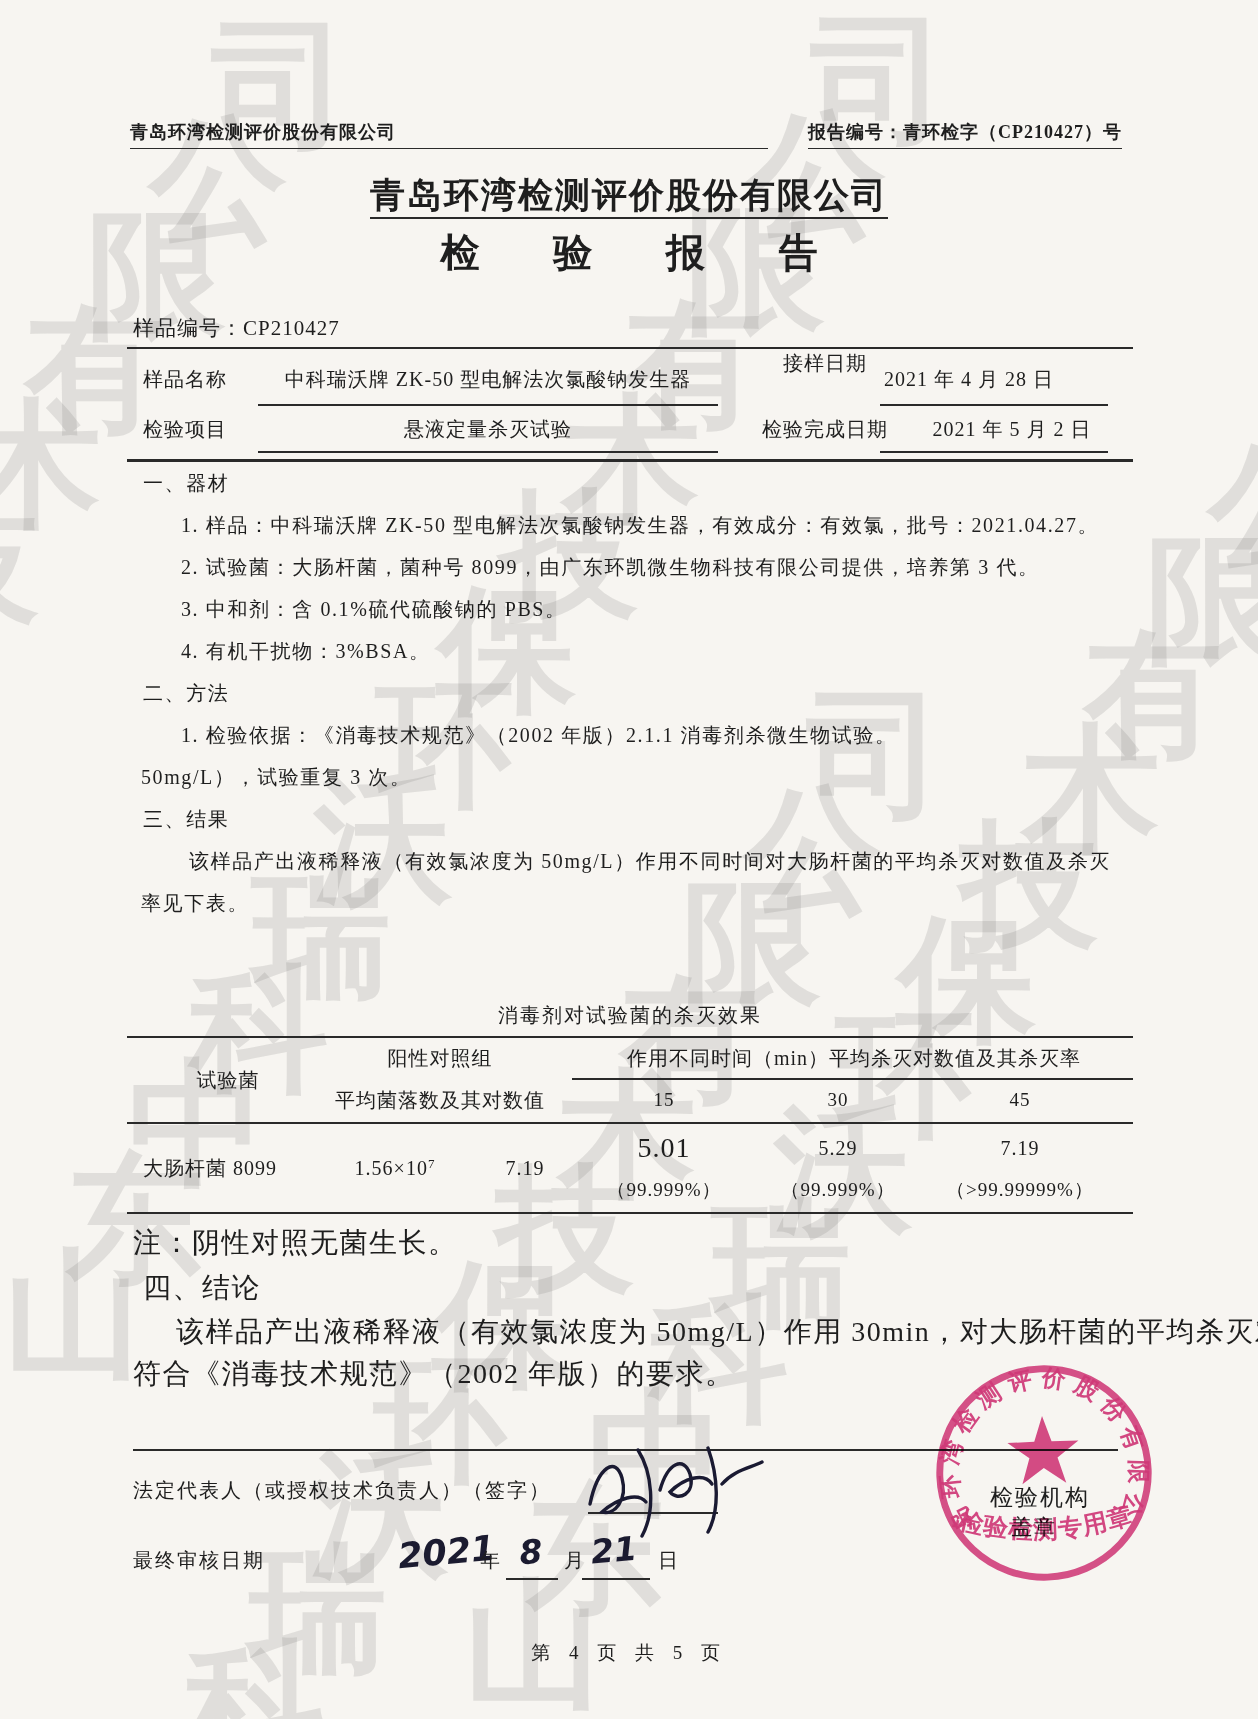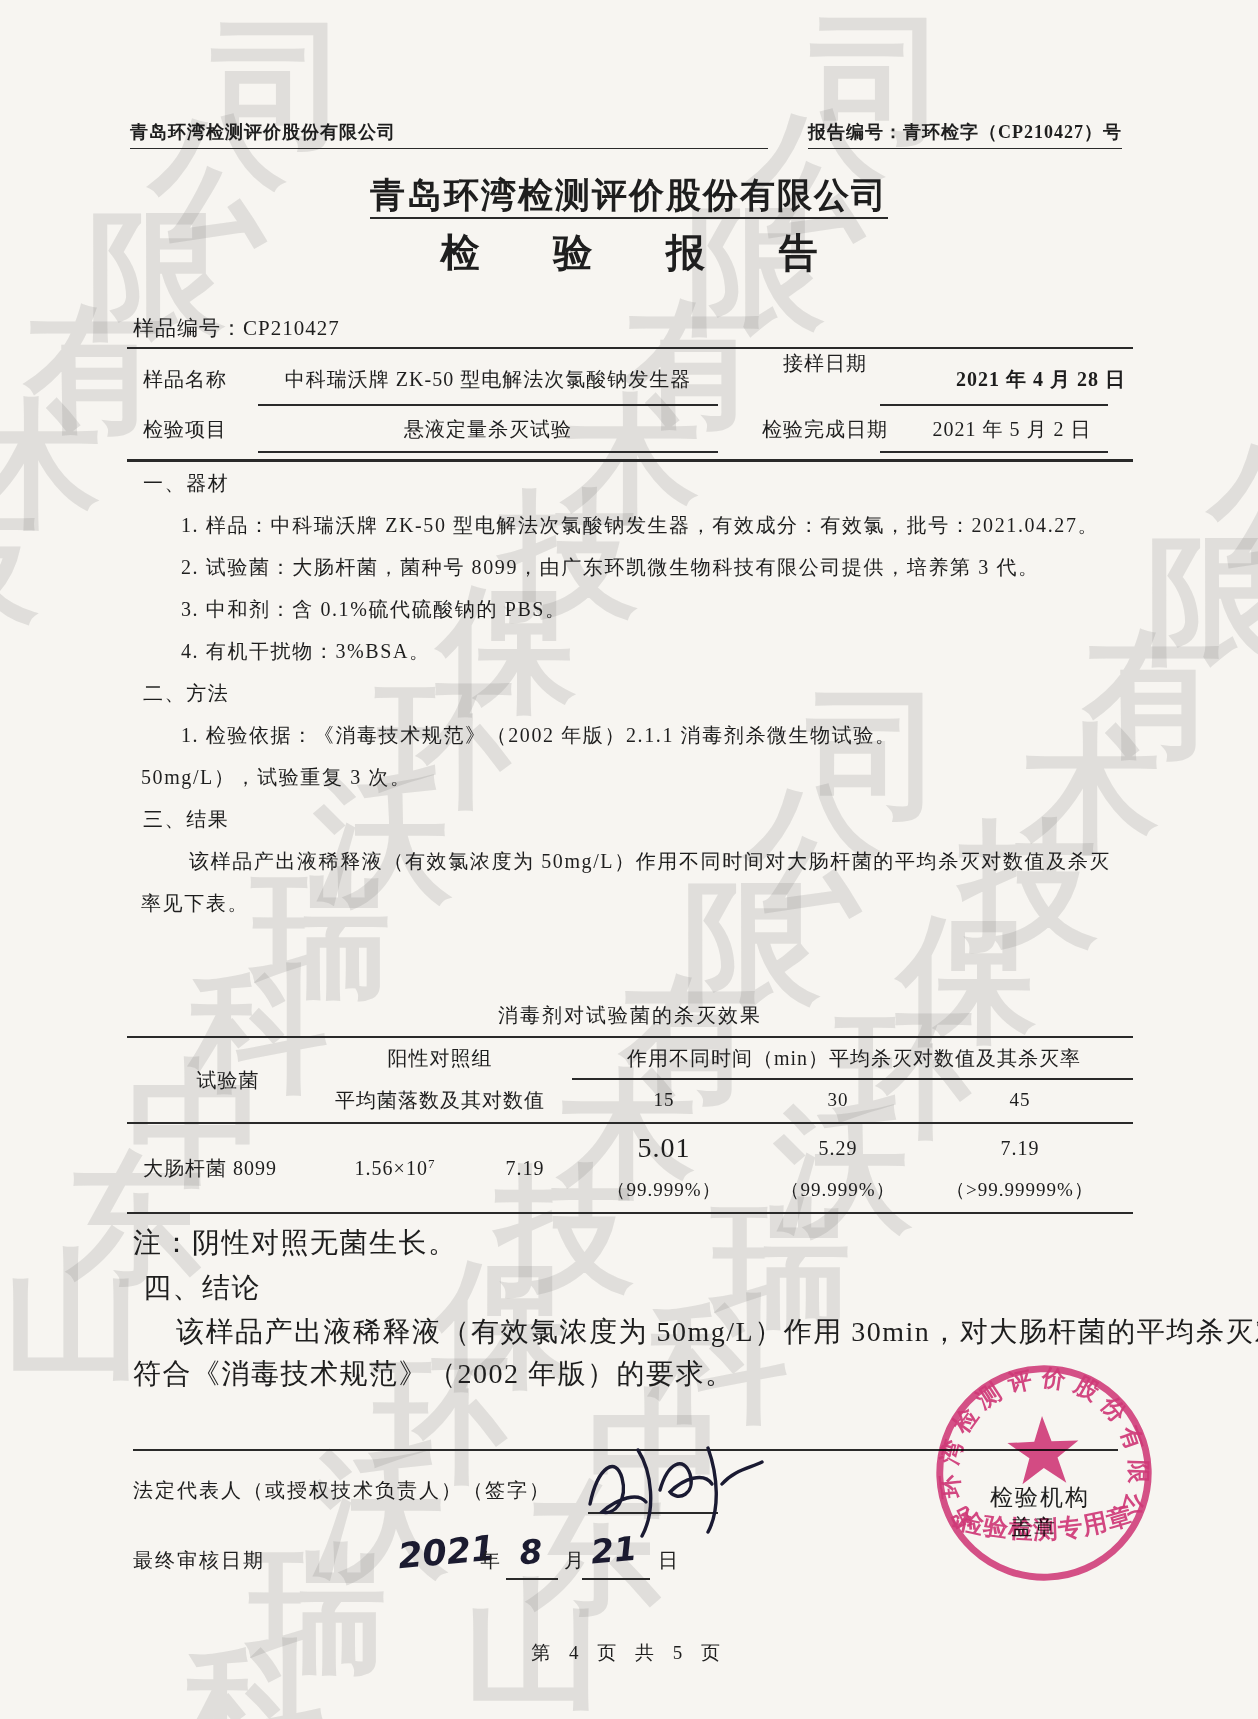--- a/index.html
+++ b/index.html
@@ -114,21 +114,21 @@
     <div class="abs tline" style="left:127px;top:347px;width:1006px;height:2px;"></div>
     <div class="abs tline" style="left:258px;top:404px;width:460px;height:1.5px;"></div>
     <div class="abs tline" style="left:880px;top:404px;width:228px;height:1.5px;"></div>
     <div class="abs tline" style="left:258px;top:451px;width:460px;height:1.5px;"></div>
     <div class="abs tline" style="left:880px;top:451px;width:228px;height:1.5px;"></div>
     <div class="abs tline" style="left:127px;top:459px;width:1006px;height:2.5px;"></div>
 
     <div class="abs cell cl" style="left:143px;top:379px;">样品名称</div>
     <div class="abs cell cc" style="left:488px;top:379px;">中科瑞沃牌 ZK-50 型电解法次氯酸钠发生器</div>
     <div class="abs cell cl" style="left:783px;top:363px;">接样日期</div>
-    <div class="abs cell cc" style="left:1041px;top:379px;font-weight:bold;">2021 年 4 月 28 日</div>
+    <div class="abs cell cc" style="left:969px;top:379px;">2021 年 4 月 28 日</div>
 
     <div class="abs cell cl" style="left:143px;top:429px;">检验项目</div>
     <div class="abs cell cc" style="left:488px;top:429px;">悬液定量杀灭试验</div>
     <div class="abs cell cl" style="left:762px;top:429px;">检验完成日期</div>
     <div class="abs cell cc" style="left:1012px;top:429px;">2021 年 5 月 2 日</div>
 
     <div class="abs body-block">
       <div class="p ind1">一、器材</div>
       <div class="p ind2">1. 样品：中科瑞沃牌 ZK-50 型电解法次氯酸钠发生器，有效成分：有效氯，批号：2021.04.27。</div>
       <div class="p ind2">2. 试验菌：大肠杆菌，菌种号 8099，由广东环凯微生物科技有限公司提供，培养第 3 代。</div>

